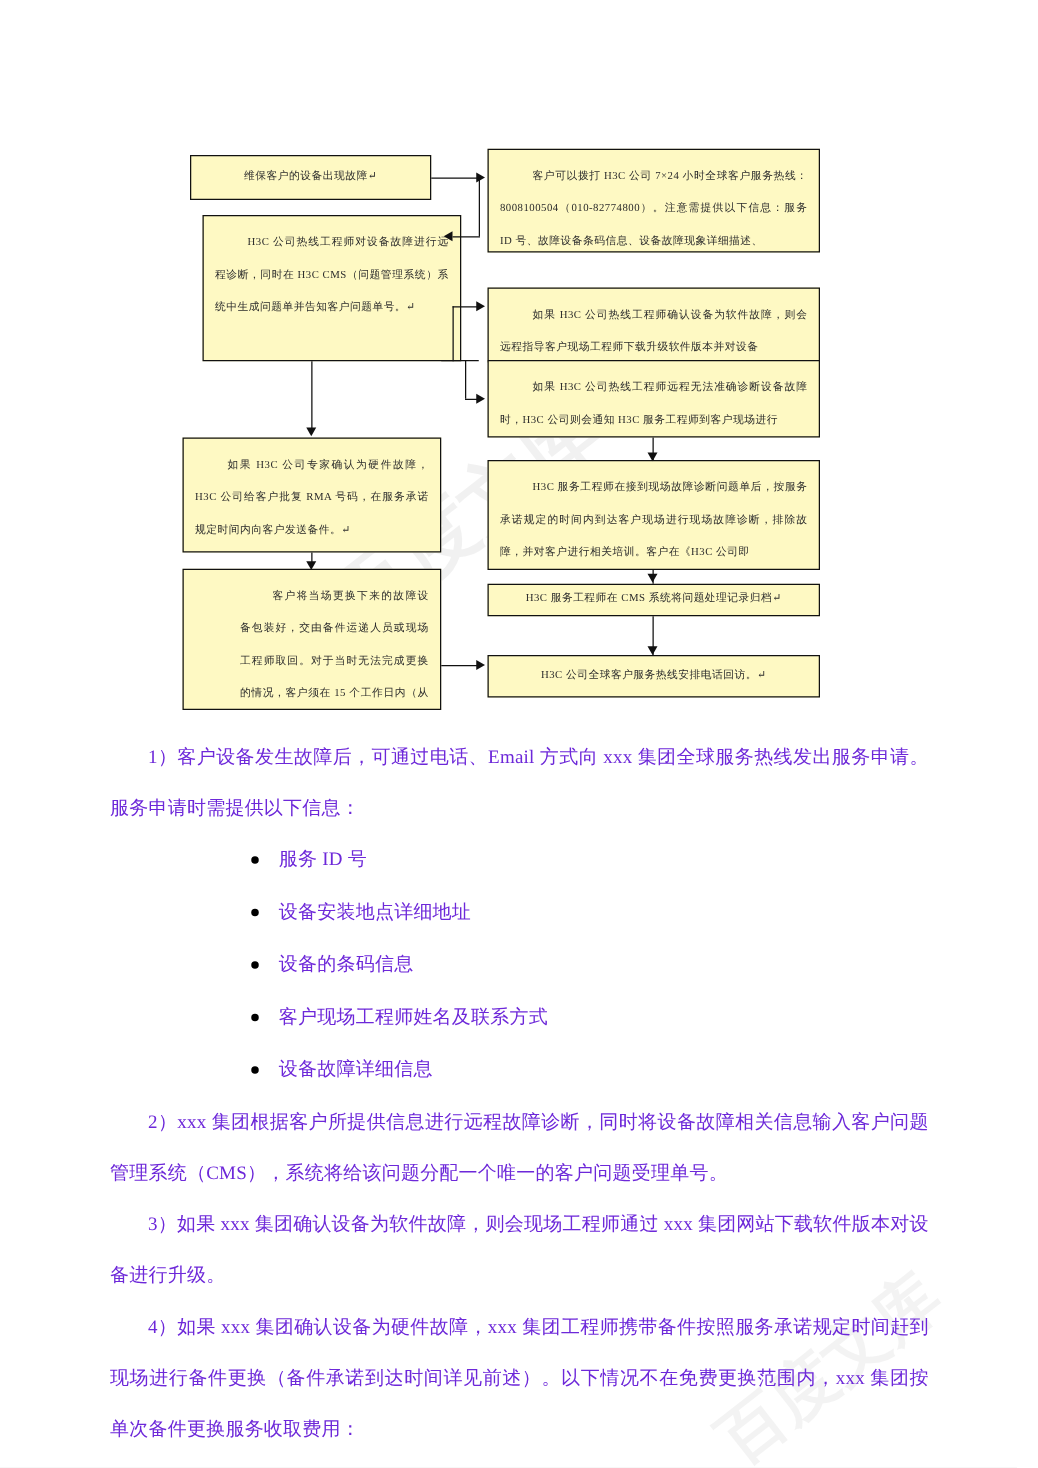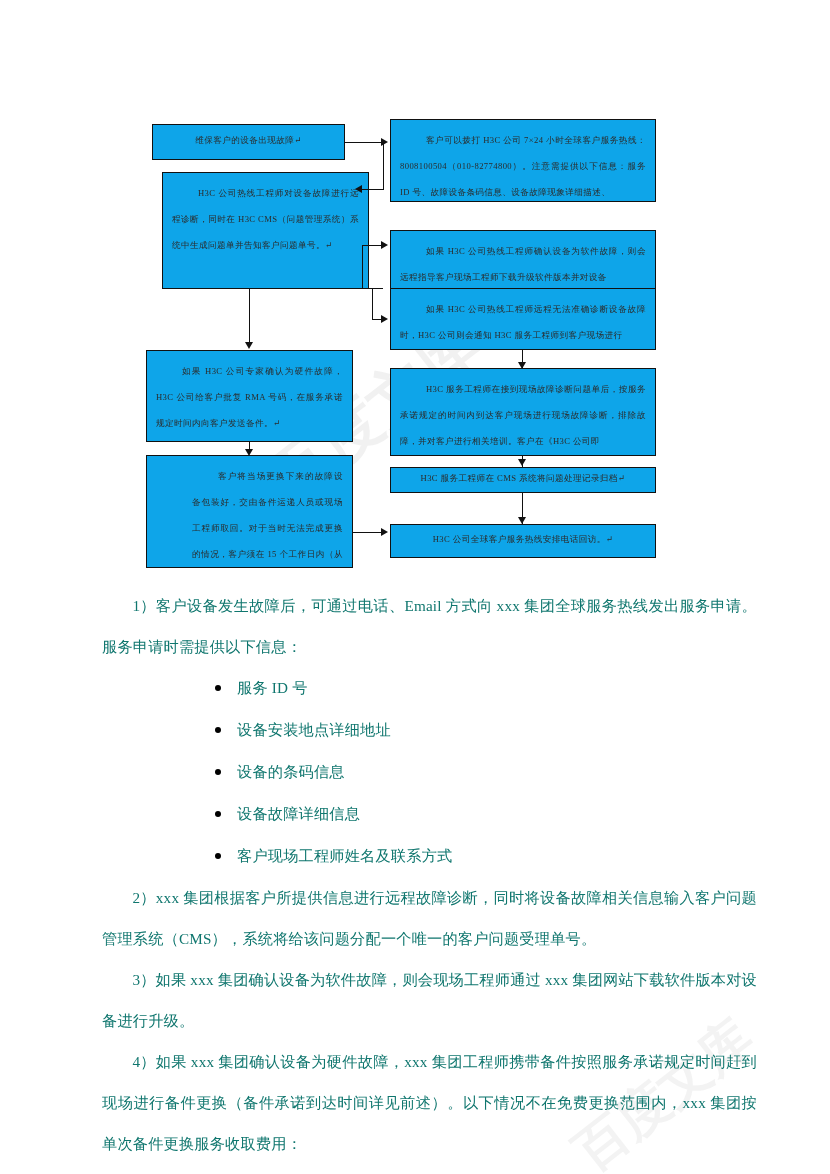--- a/index.html
+++ b/index.html
@@ -38,21 +38,21 @@
   .flow {
     position: absolute;
     left: 0;
     top: 0;
     width: 830px;
     height: 580px;
   }
   .fbox {
     position: absolute;
     border: 1px solid #111;
-    background: #0ea5e9;
+    background: #fef9c3;
     box-sizing: border-box;
     padding: 7px 9px 4px 9px;
     font-family: "Liberation Serif", "DejaVu Serif", serif;
     font-size: 8.6px;
     line-height: 26px;
     color: #2b2b2b;
     text-align: justify;
     letter-spacing: 0.4px;
     overflow: hidden;
     filter: blur(0.18px);
@@ -83,22 +83,21 @@
   .arr-down  { border-left: 4px solid transparent; border-right: 4px solid transparent; border-top: 7px solid #111; }
 
   
   .content {
     position: absolute;
     left: 88px;
     top: 585px;
     width: 655px;
     font-family: "Liberation Serif", "DejaVu Serif", serif;
     font-size: 15.2px;
-    color: #0f766e;
-    margin-left: 14px;
+    color: #6d28d9;
   }
   .para {
     text-indent: 2em;
     line-height: 41px;
     text-align: justify;
     margin: 0;
     letter-spacing: 0.2px;
   }
   .bullets {
     list-style: none;
@@ -211,22 +210,22 @@
   </div>
 
   <div class="content">
 
     <p class="para">1）客户设备发生故障后，可通过电话、Email 方式向 xxx 集团全球服务热线发出服务申请。服务申请时需提供以下信息：</p>
 
     <ul class="bullets">
       <li><span class="dot"></span><span>服务 ID 号</span></li>
       <li><span class="dot"></span><span>设备安装地点详细地址</span></li>
       <li><span class="dot"></span><span>设备的条码信息</span></li>
+      <li><span class="dot"></span><span>客户现场工程师姓名及联系方式</span></li>
       <li><span class="dot"></span><span>设备故障详细信息</span></li>
-      <li><span class="dot"></span><span>客户现场工程师姓名及联系方式</span></li>
     </ul>
 
     <p class="para">2）xxx 集团根据客户所提供信息进行远程故障诊断，同时将设备故障相关信息输入客户问题管理系统（CMS），系统将给该问题分配一个唯一的客户问题受理单号。</p>
     <p class="para">3）如果 xxx 集团确认设备为软件故障，则会现场工程师通过 xxx 集团网站下载软件版本对设备进行升级。</p>
     <p class="para">4）如果 xxx 集团确认设备为硬件故障，xxx 集团工程师携带备件按照服务承诺规定时间赶到现场进行备件更换（备件承诺到达时间详见前述）。以下情况不在免费更换范围内，xxx 集团按单次备件更换服务收取费用：</p>
 
   </div>
 
 </div>
 

